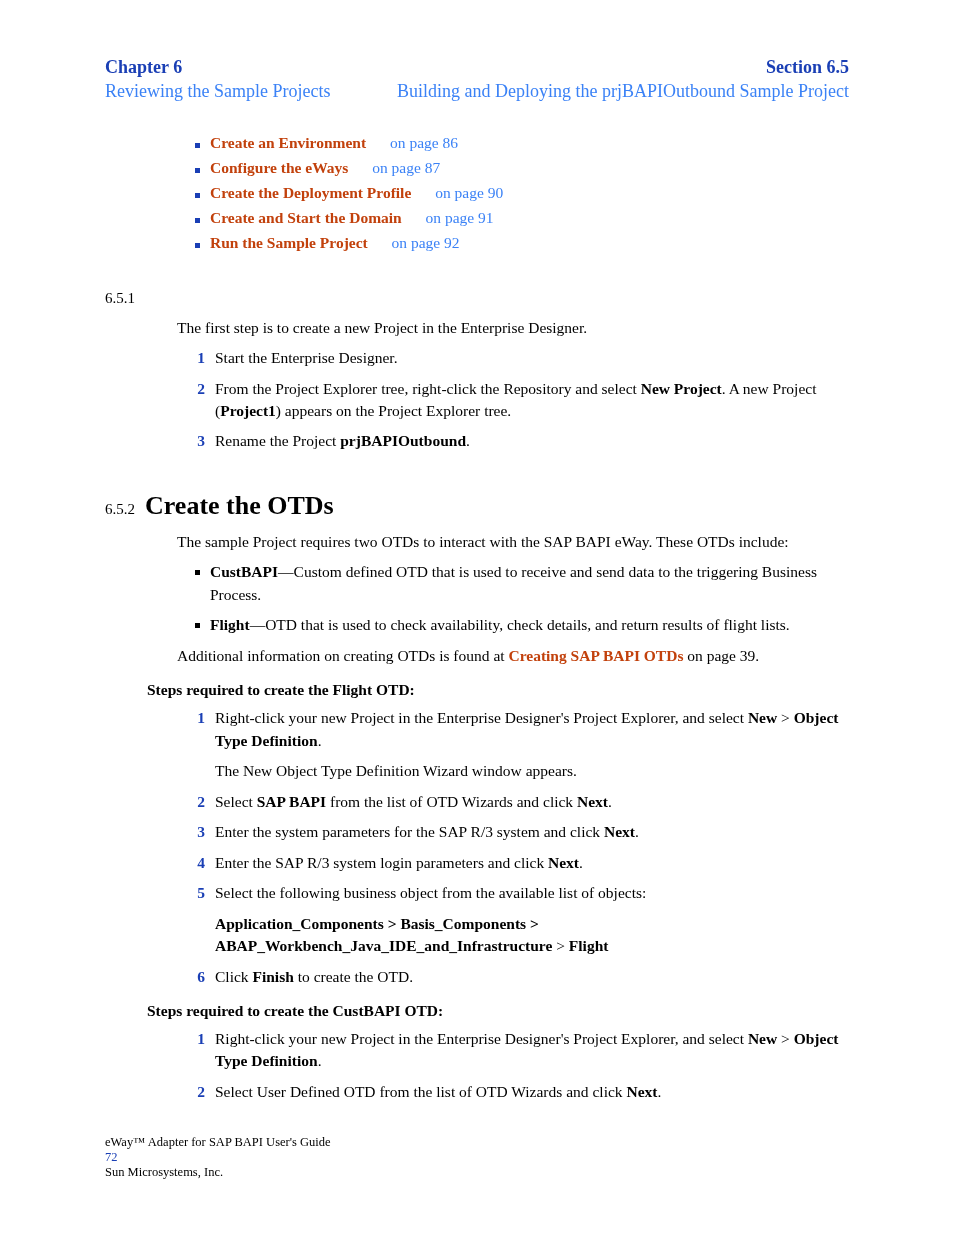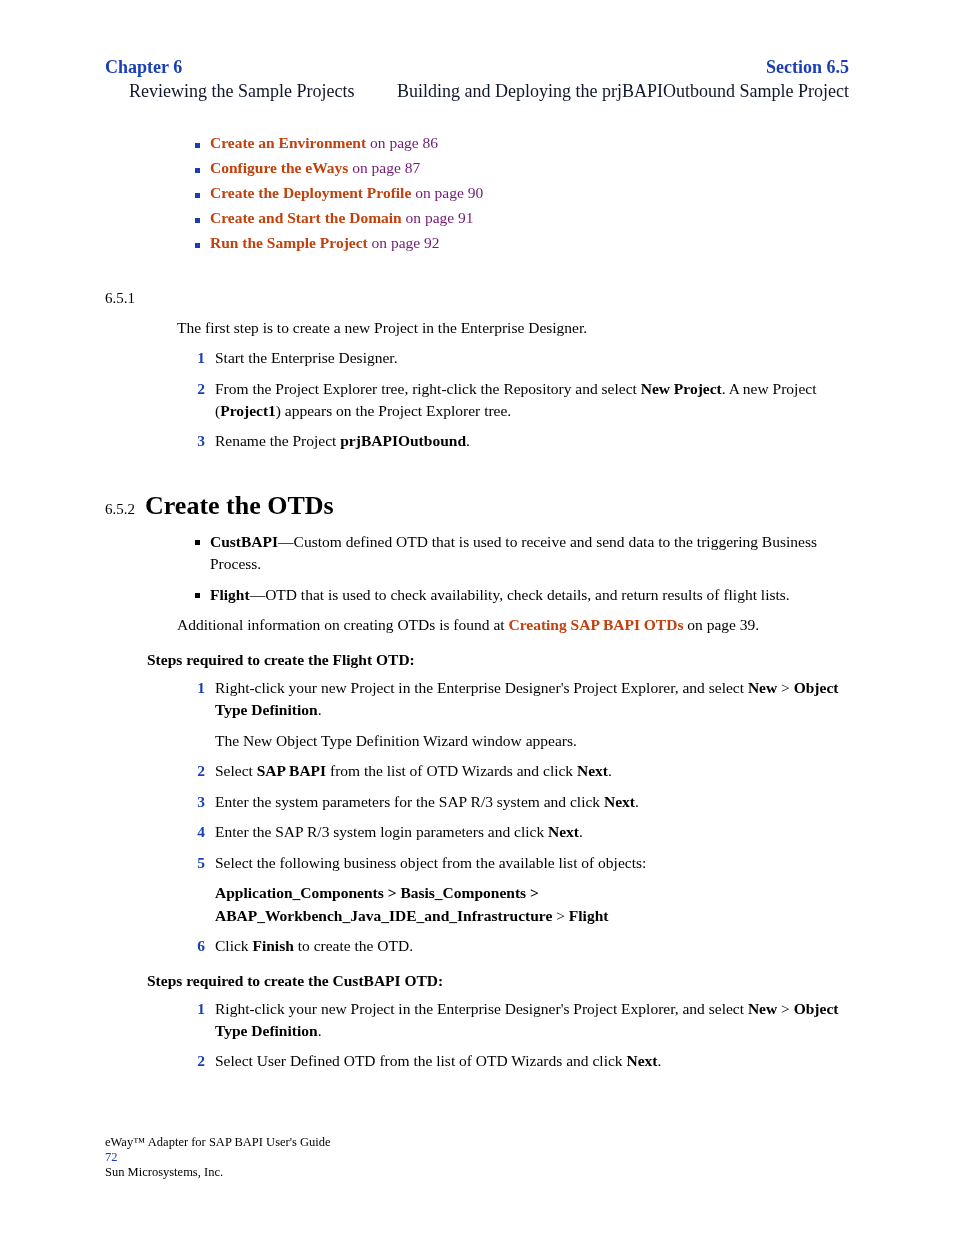--- a/index.html
+++ b/index.html
@@ -19,38 +19,38 @@
   .header {
     display: flex;
     justify-content: space-between;
     font-size: 18px;
     line-height: 1.35;
     margin-bottom: 30px;
   }
   .header .left { text-align: left; }
   .header .right { text-align: right; }
   .header .chapter, .header .section { color: #1a3fb5; font-weight: bold; }
-  .header .subtitle { color: #0f172a; margin-left: 24px; }
+  .header .subtitle { color: #3b82f6; }
   .top-links { margin-left: 90px; }
   .top-links .row {
     display: flex;
     align-items: baseline;
     margin: 7px 0;
     font-size: 15.5px;
   }
   .small-bullet {
     width: 5px; height: 5px;
     background: #1a3fb5;
     margin-right: 10px;
     position: relative;
     top: 0px;
     flex-shrink: 0;
   }
   .link { color: #c2410c; font-weight: bold; }
-  .after-link { color: #701a75; }
+  .after-link { color: #3b82f6; padding-left: 20px; }
   .section-head {
     display: flex;
     align-items: baseline;
     margin-top: 38px;
     margin-bottom: 10px;
   }
   .section-num { font-size: 15px; margin-right: 10px; }
   .section-title { font-size: 26px; font-weight: bold; }
   .body-text { margin-left: 72px; font-size: 15.5px; line-height: 1.45; margin-top: 6px; margin-bottom: 6px;}
   .ol { margin-left: 72px; }
@@ -131,20 +131,21 @@
     <div class="item">
       <div class="num">3</div>
       <div class="txt"><span>Rename the Project </span><span class="bold">prjBAPIOutbound</span><span>.</span></div>
     </div>
   </div>
 
   <div class="section-head">
     <span class="section-num">6.5.2</span>
     <span class="section-title">Create the OTDs</span>
   </div>
+  <div class="body-text">The sample Project requires two OTDs to interact with the SAP BAPI eWay. These OTDs include:</div>
   <div class="ul">
     <div class="row">
       <div class="bullet"></div>
       <div class="txt"><span class="bold">CustBAPI</span><span>—Custom defined OTD that is used to receive and send data to the triggering Business Process.</span></div>
     </div>
     <div class="row">
       <div class="bullet"></div>
       <div class="txt"><span class="bold">Flight</span><span>—OTD that is used to check availability, check details, and return results of flight lists.</span></div>
     </div>
   </div>

